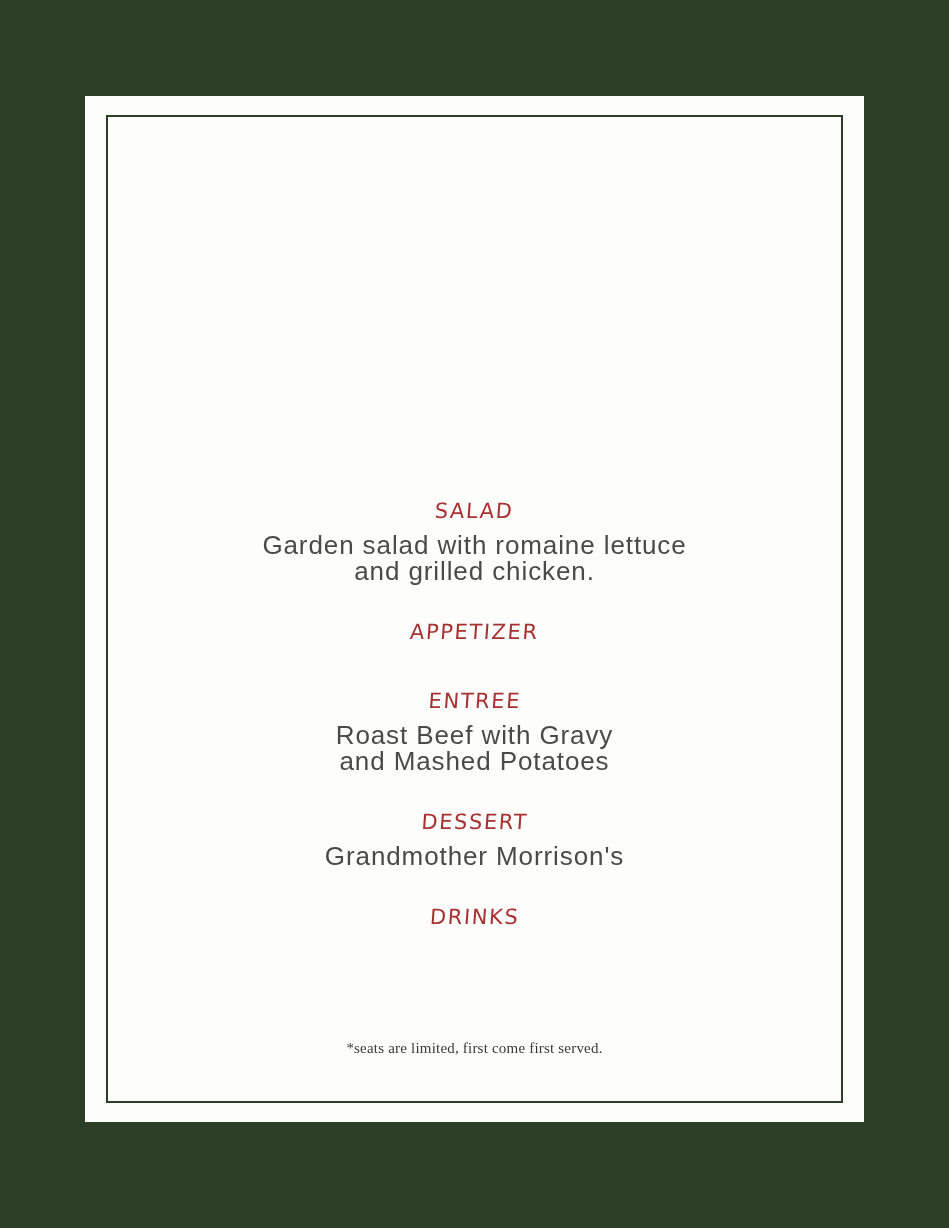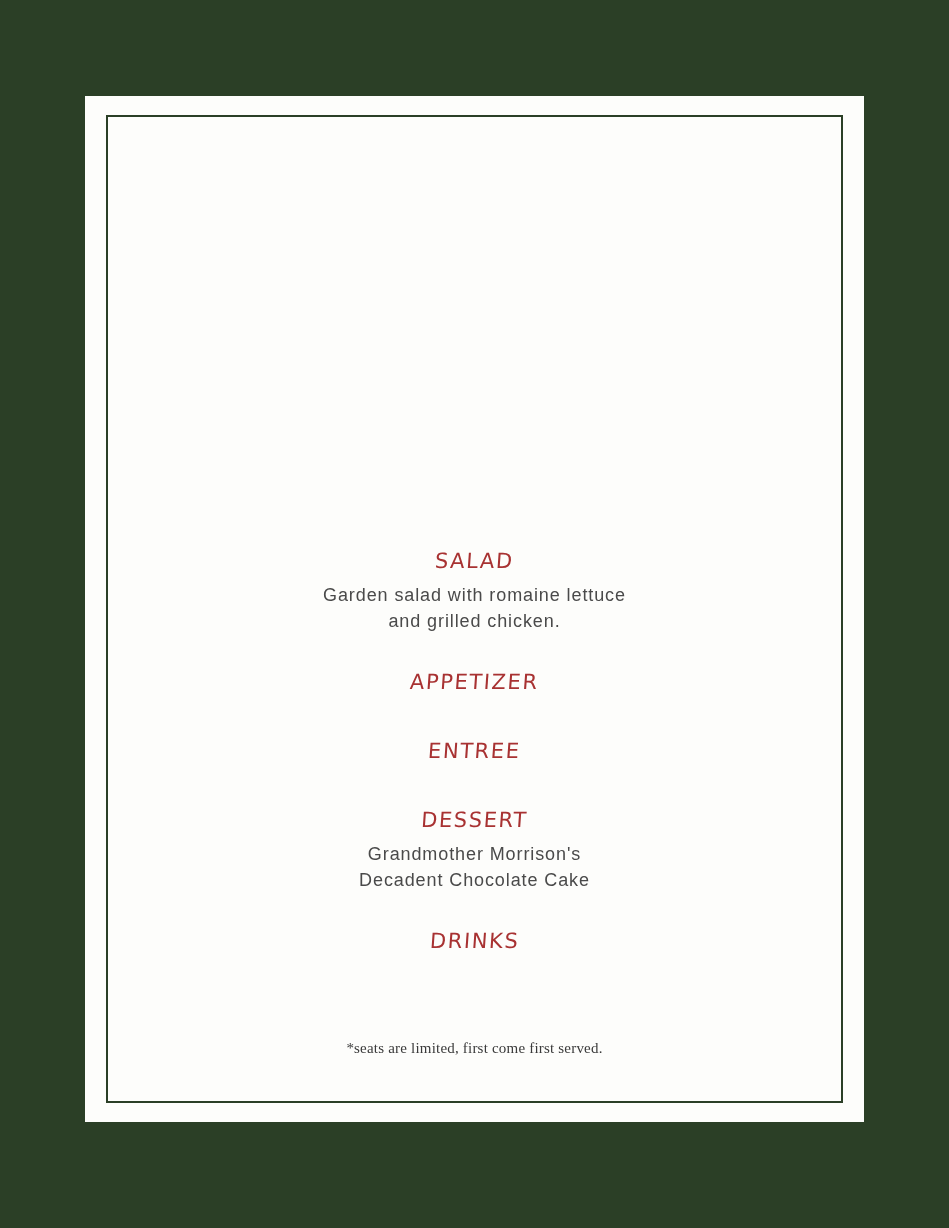--- a/index.html
+++ b/index.html
@@ -58,30 +58,30 @@
     font-size: 21px;
     font-weight: 400;
     letter-spacing: 1.6px;
     color: #a83232;
     margin: 0 0 9px 0;
     transform: skewX(-4deg);
   }
 
   .course-desc {
     font-family: "Liberation Sans", sans-serif;
-    font-size: 18px;
+    font-size: 26px;
     line-height: 26px;
     letter-spacing: 0.9px;
     color: #4a4a4a;
     margin: 0;
     font-weight: 400;
   }
 
   .footnote {
-    margin-top: 42px;
+    margin-top: 66px;
     font-family: "Liberation Serif", serif;
     font-size: 15px;
     color: #3a3a3a;
     letter-spacing: 0.2px;
     text-align: center;
   }
 </style>
 </head>
 <body>
 
@@ -97,27 +97,30 @@
           <span>and grilled chicken.</span>
         </p>
       </div>
 
       <div class="course">
         <h2 class="course-title">APPETIZER</h2>
       </div>
 
       <div class="course">
         <h2 class="course-title">ENTREE</h2>
+        <p class="course-desc">
+          <span>Roast Beef with Gravy</span><br>
+          <span>and Mashed Potatoes</span>
+        </p>
       </div>
 
       <div class="course">
         <h2 class="course-title">DESSERT</h2>
         <p class="course-desc">
           <span>Grandmother Morrison's</span><br>
-          <span>Decadent Chocolate Cake</span>
         </p>
       </div>
 
       <div class="course">
         <h2 class="course-title">DRINKS</h2>
       </div>
 
       <div class="footnote">*seats are limited, first come first served.</div>
 
     </div>

